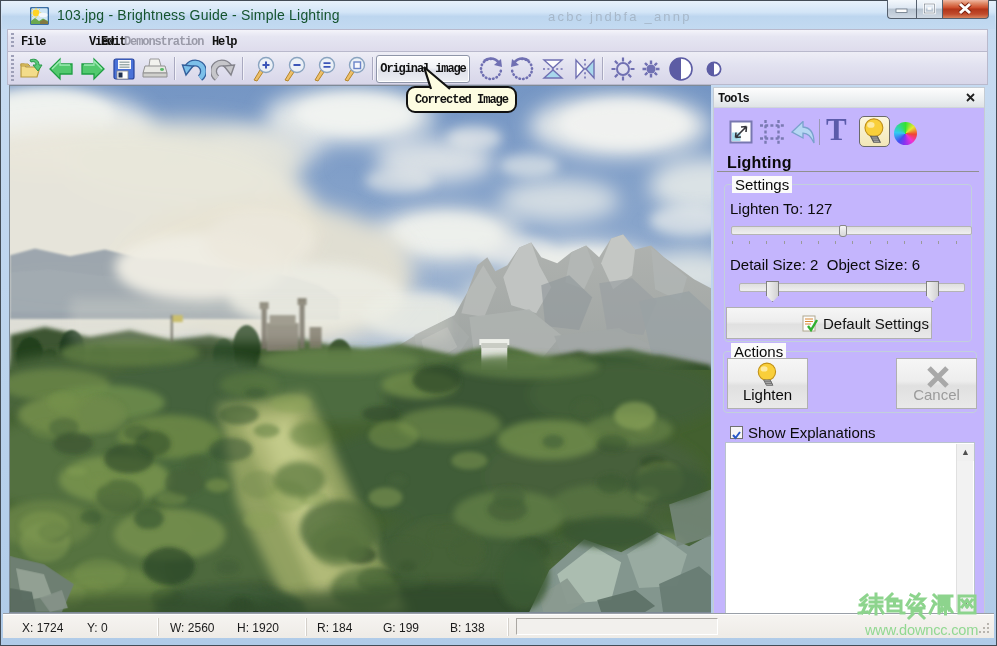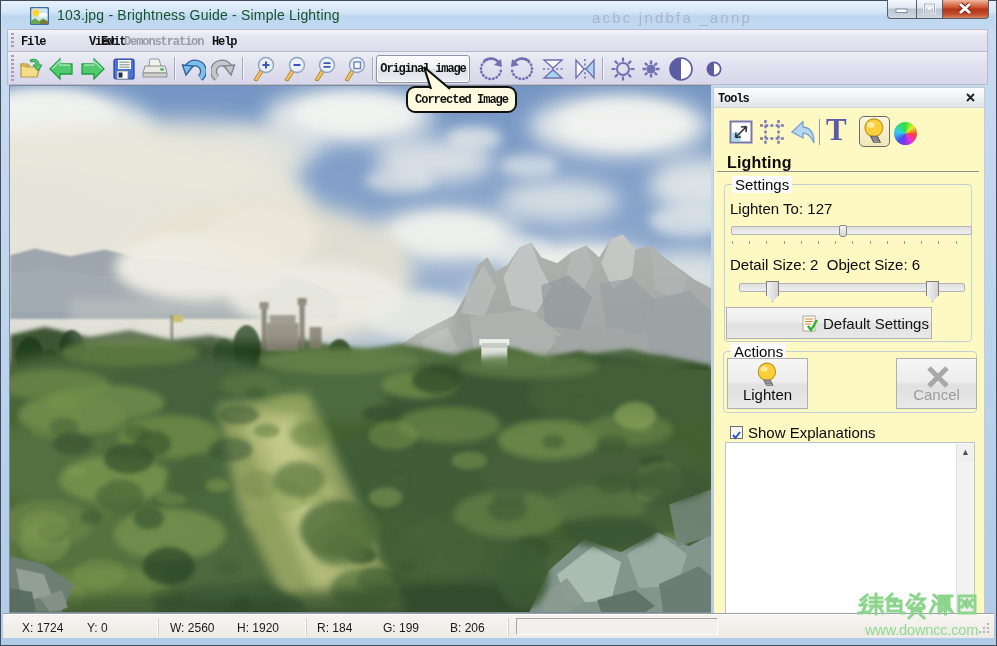--- a/index.html
+++ b/index.html
@@ -3,21 +3,21 @@
 <style>
 * { margin:0; padding:0; box-sizing:border-box; }
 html,body { width:997px; height:646px; overflow:hidden; }
 body { position:relative; font-family:"Liberation Sans",sans-serif; background:#a8c3e0; }
 #frame { position:absolute; inset:0; border:1px solid #434c56; background:linear-gradient(180deg,#dcebfb 0%,#c8dcf2 4%,#b0cbe8 100%); border-radius:0; }
 
 #titlebar { position:absolute; left:2px; top:1px; width:993px; height:28px;
   background:linear-gradient(180deg,#e7f1fb 0%,#d3e5f7 40%,#bdd6ef 55%,#c3daf1 100%); }
 #ticon { position:absolute; left:30px; top:7px; width:19px; height:18px; }
 #ttext { position:absolute; left:57px; top:7px; font-size:14px; color:#14532d; letter-spacing:0.2px;}
-#ghost { position:absolute; left:592px; top:9px; font-size:15px; color:#95a2b0; opacity:.6; letter-spacing:2.2px;}
+#ghost { position:absolute; left:548px; top:9px; font-size:13px; color:#95a2b0; opacity:.6; letter-spacing:2.2px;}
 
 #caps { position:absolute; left:887px; top:0; width:102px; height:19px; display:flex; }
 .cap { height:19px; border:1px solid #55606e; border-top:none; position:relative; }
 .cap.min { width:29px; border-right:none; border-bottom-left-radius:4px;
   background:linear-gradient(180deg,#f4f8fc 0%,#dde7f2 45%,#b8c4d1 50%,#cfd9e4 100%); }
 .cap.max { width:27px; background:linear-gradient(180deg,#f4f8fc 0%,#dde7f2 45%,#b8c4d1 50%,#cfd9e4 100%); }
 .cap.close { width:46px; border-left:none; border-bottom-right-radius:4px;
   background:linear-gradient(180deg,#f0b8a4 0%,#e08a68 18%,#cc4a28 45%,#b13519 50%,#c04a2c 78%,#d8835e 100%); }
 
 #menubar { position:absolute; left:7px; top:29px; width:981px; height:22px;
@@ -33,21 +33,21 @@
   border:1px solid #b9b9cc; }
 .tbi { position:absolute; top:4px; width:26px; height:26px; }
 .tsep { position:absolute; top:5px; width:1px; height:23px; background:#a9a9c0; box-shadow:1px 0 0 #f2f2f8; }
 #origbtn { position:absolute; left:368px; top:3px; width:94px; height:28px;
   background:linear-gradient(180deg,#fdfdfe 0%,#f0f1f5 45%,#dfe1ea 55%,#eceef3 100%);
   border:1px solid #8e95a8; border-radius:3px; box-shadow:inset 0 0 0 1px #ffffff;
   font-family:"Liberation Mono",monospace; font-weight:bold; font-size:12px; letter-spacing:-1.1px; color:#111;
   text-align:center; line-height:26px; white-space:nowrap; }
 
 #photo { position:absolute; left:9px; top:85px; width:702px; height:528px; border:1px solid #7e8a97; border-right:none;}
-#panel { position:absolute; left:713px; top:87px; width:272px; height:527px; background:#fef9c3; border:1px solid #c5ccd4; }
+#panel { position:absolute; left:713px; top:87px; width:272px; height:527px; background:#c4b5fd; border:1px solid #c5ccd4; }
 #phead { position:absolute; left:0; top:0; width:270px; height:20px;
   background:linear-gradient(180deg,#fdfdfd 0%,#eceff1 60%,#dfe3e6 100%); border-bottom:1px solid #cfd5da;
   font-family:"Liberation Mono",monospace; font-weight:bold; font-size:12px; color:#111; }
 
 #statusbar { position:absolute; left:3px; top:614px; width:991px; height:24px;
   background:linear-gradient(180deg,#f6f4f1 0%,#eeebe6 100%); border-top:1px solid #ffffff;
   box-shadow:0 -1px 0 #9aa0a8; font-size:12px; color:#1a1a1a; }
 .st { position:absolute; top:6px; }
 .ssep { position:absolute; top:3px; width:1px; height:18px; background:#d4d0ca; box-shadow:-1px 0 0 #ffffff; }
 #sunken { position:absolute; left:513px; top:3px; width:202px; height:17px; background:#f2f0ed;
@@ -588,21 +588,21 @@
 </div>
 <div id="statusbar">
   <span class="st" style="left:19px;">X: 1724</span>
   <span class="st" style="left:84px;">Y: 0</span>
   <div class="ssep" style="left:155px;"></div>
   <span class="st" style="left:167px;">W: 2560</span>
   <span class="st" style="left:234px;">H: 1920</span>
   <div class="ssep" style="left:303px;"></div>
   <span class="st" style="left:314px;">R: 184</span>
   <span class="st" style="left:380px;">G: 199</span>
-  <span class="st" style="left:447px;">B: 206</span>
+  <span class="st" style="left:447px;">B: 138</span>
   <div class="ssep" style="left:505px;"></div>
   <div id="sunken"></div>
   <svg style="position:absolute;right:3px;bottom:3px;" width="12" height="12" viewBox="0 0 12 12">
     <g fill="#b8b4ae">
         <rect x="8" y="8" width="2" height="2"></rect>
         <rect x="8" y="4" width="2" height="2"></rect>
         <rect x="4" y="8" width="2" height="2"></rect>
         <rect x="8" y="0" width="2" height="2"></rect>
         <rect x="0" y="8" width="2" height="2"></rect>
         <rect x="4" y="4" width="2" height="2"></rect>

